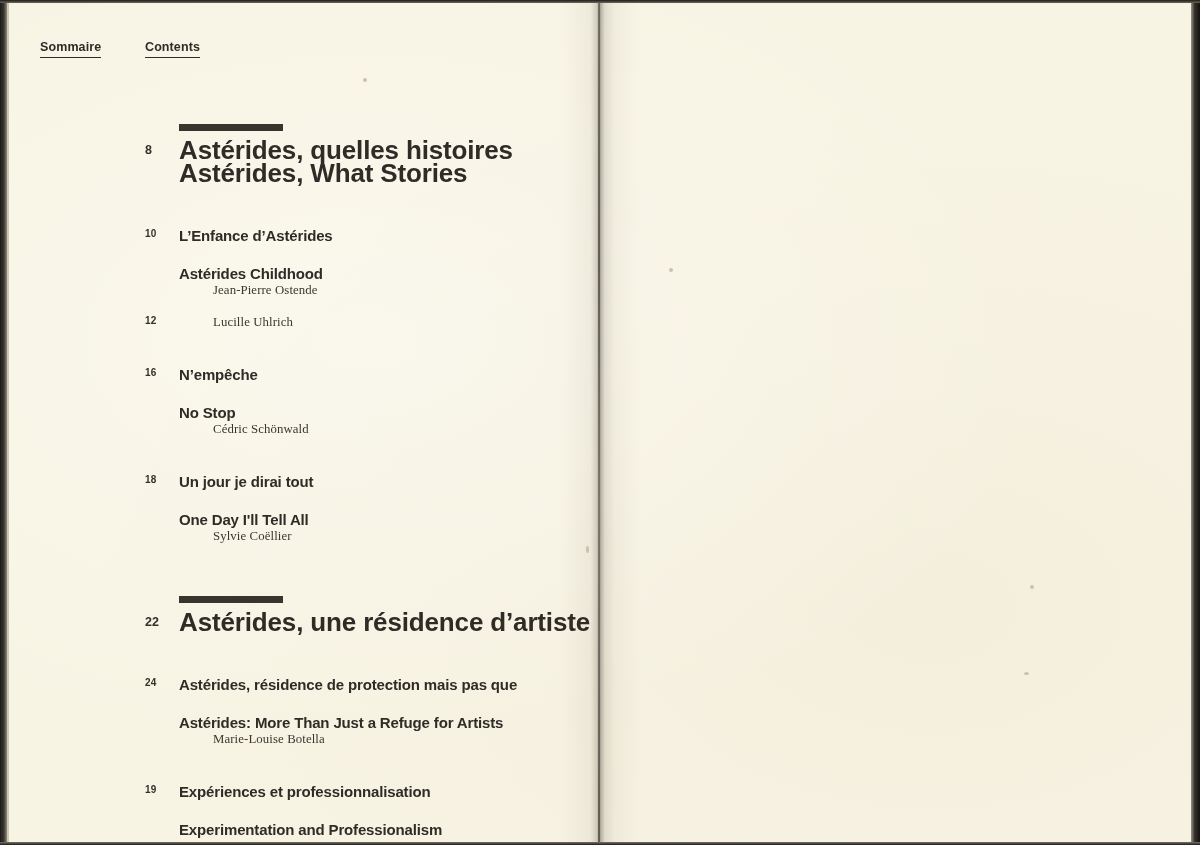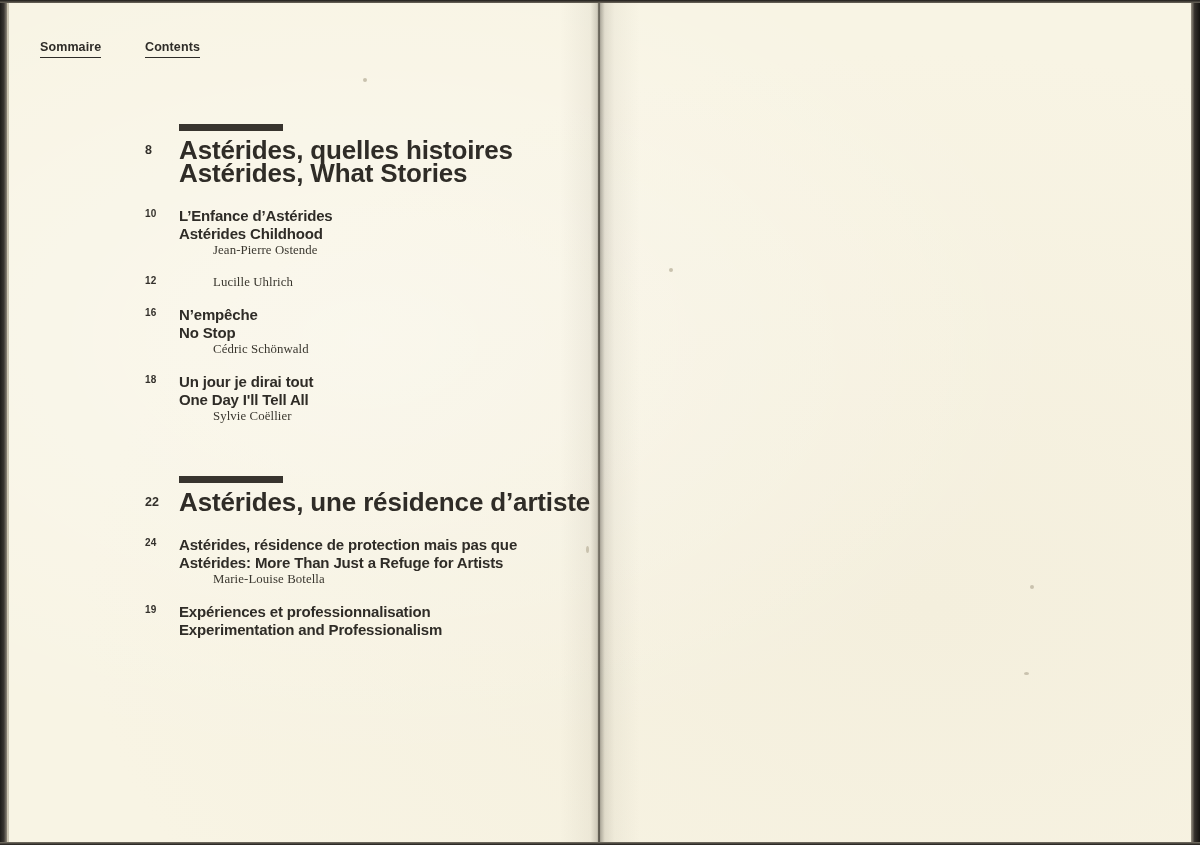--- a/index.html
+++ b/index.html
@@ -171,21 +171,21 @@
     font-weight: normal;
     color: #3a372f;
     letter-spacing: 0.1px;
     white-space: nowrap;
   }
 
   
   .toc-left .entry .lines { margin-left: 34px; }
   .toc-left .entry.major .t { font-size: 26px; line-height: 23px; }
   .toc-left .entry.major .num { font-size: 12.5px; top: 4px; }
-  .toc-left .entry.minor .t { font-size: 15px; line-height: 17.5px; }
+  .toc-left .entry.minor .t { font-size: 15px; line-height: 17.5px; margin-top: 20px; }
   .toc-left .entry.minor .num { font-size: 10px; top: 1px; }
   .toc-left .author { font-size: 12.8px; line-height: 16px; margin-left: 34px; }
 
   
   .gap-major  { height: 22px; }
   .gap-minor  { height: 16px; }
   .gap-sect-l { height: 52px; }
 
   
   .speck {

